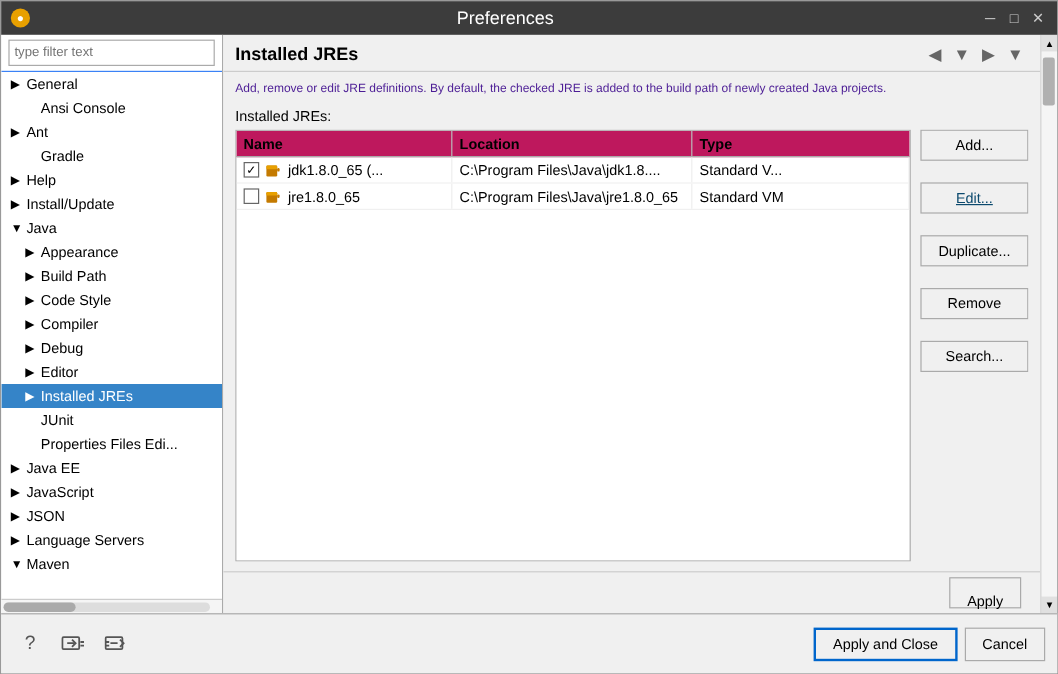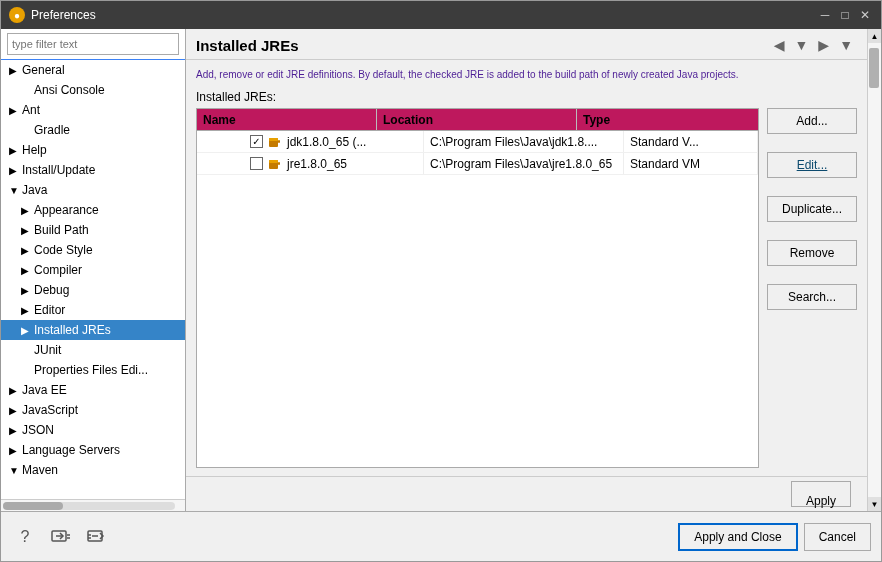--- a/index.html
+++ b/index.html
@@ -40,21 +40,22 @@
       border-radius: 50%;
       display: flex;
       align-items: center;
       justify-content: center;
       font-size: 10px;
       color: #fff;
       font-weight: bold;
     }
     .title-bar-title {
       flex: 1;
-      font-size: 12px;
+      font-size: 15px;
+      text-align: center;
     }
     .title-bar-controls {
       display: flex;
       gap: 4px;
     }
     .title-bar-btn {
       width: 16px;
       height: 16px;
       border: none;
       background: transparent;
@@ -246,21 +247,21 @@
       padding: 0 6px;
       display: flex;
       align-items: center;
       font-size: 12px;
       border-right: 1px solid #eee;
       height: 100%;
       overflow: hidden;
       text-overflow: ellipsis;
       white-space: nowrap;
     }
-    .td-name { width: 180px; gap: 4px; margin-left: 47px; }
+    .td-name { width: 180px; gap: 4px; }
     .td-location { width: 200px; }
     .td-type { flex: 1; }
 
     .checkbox {
       width: 13px;
       height: 13px;
       border: 1px solid #666;
       background: #fff;
       display: flex;
       align-items: center;

